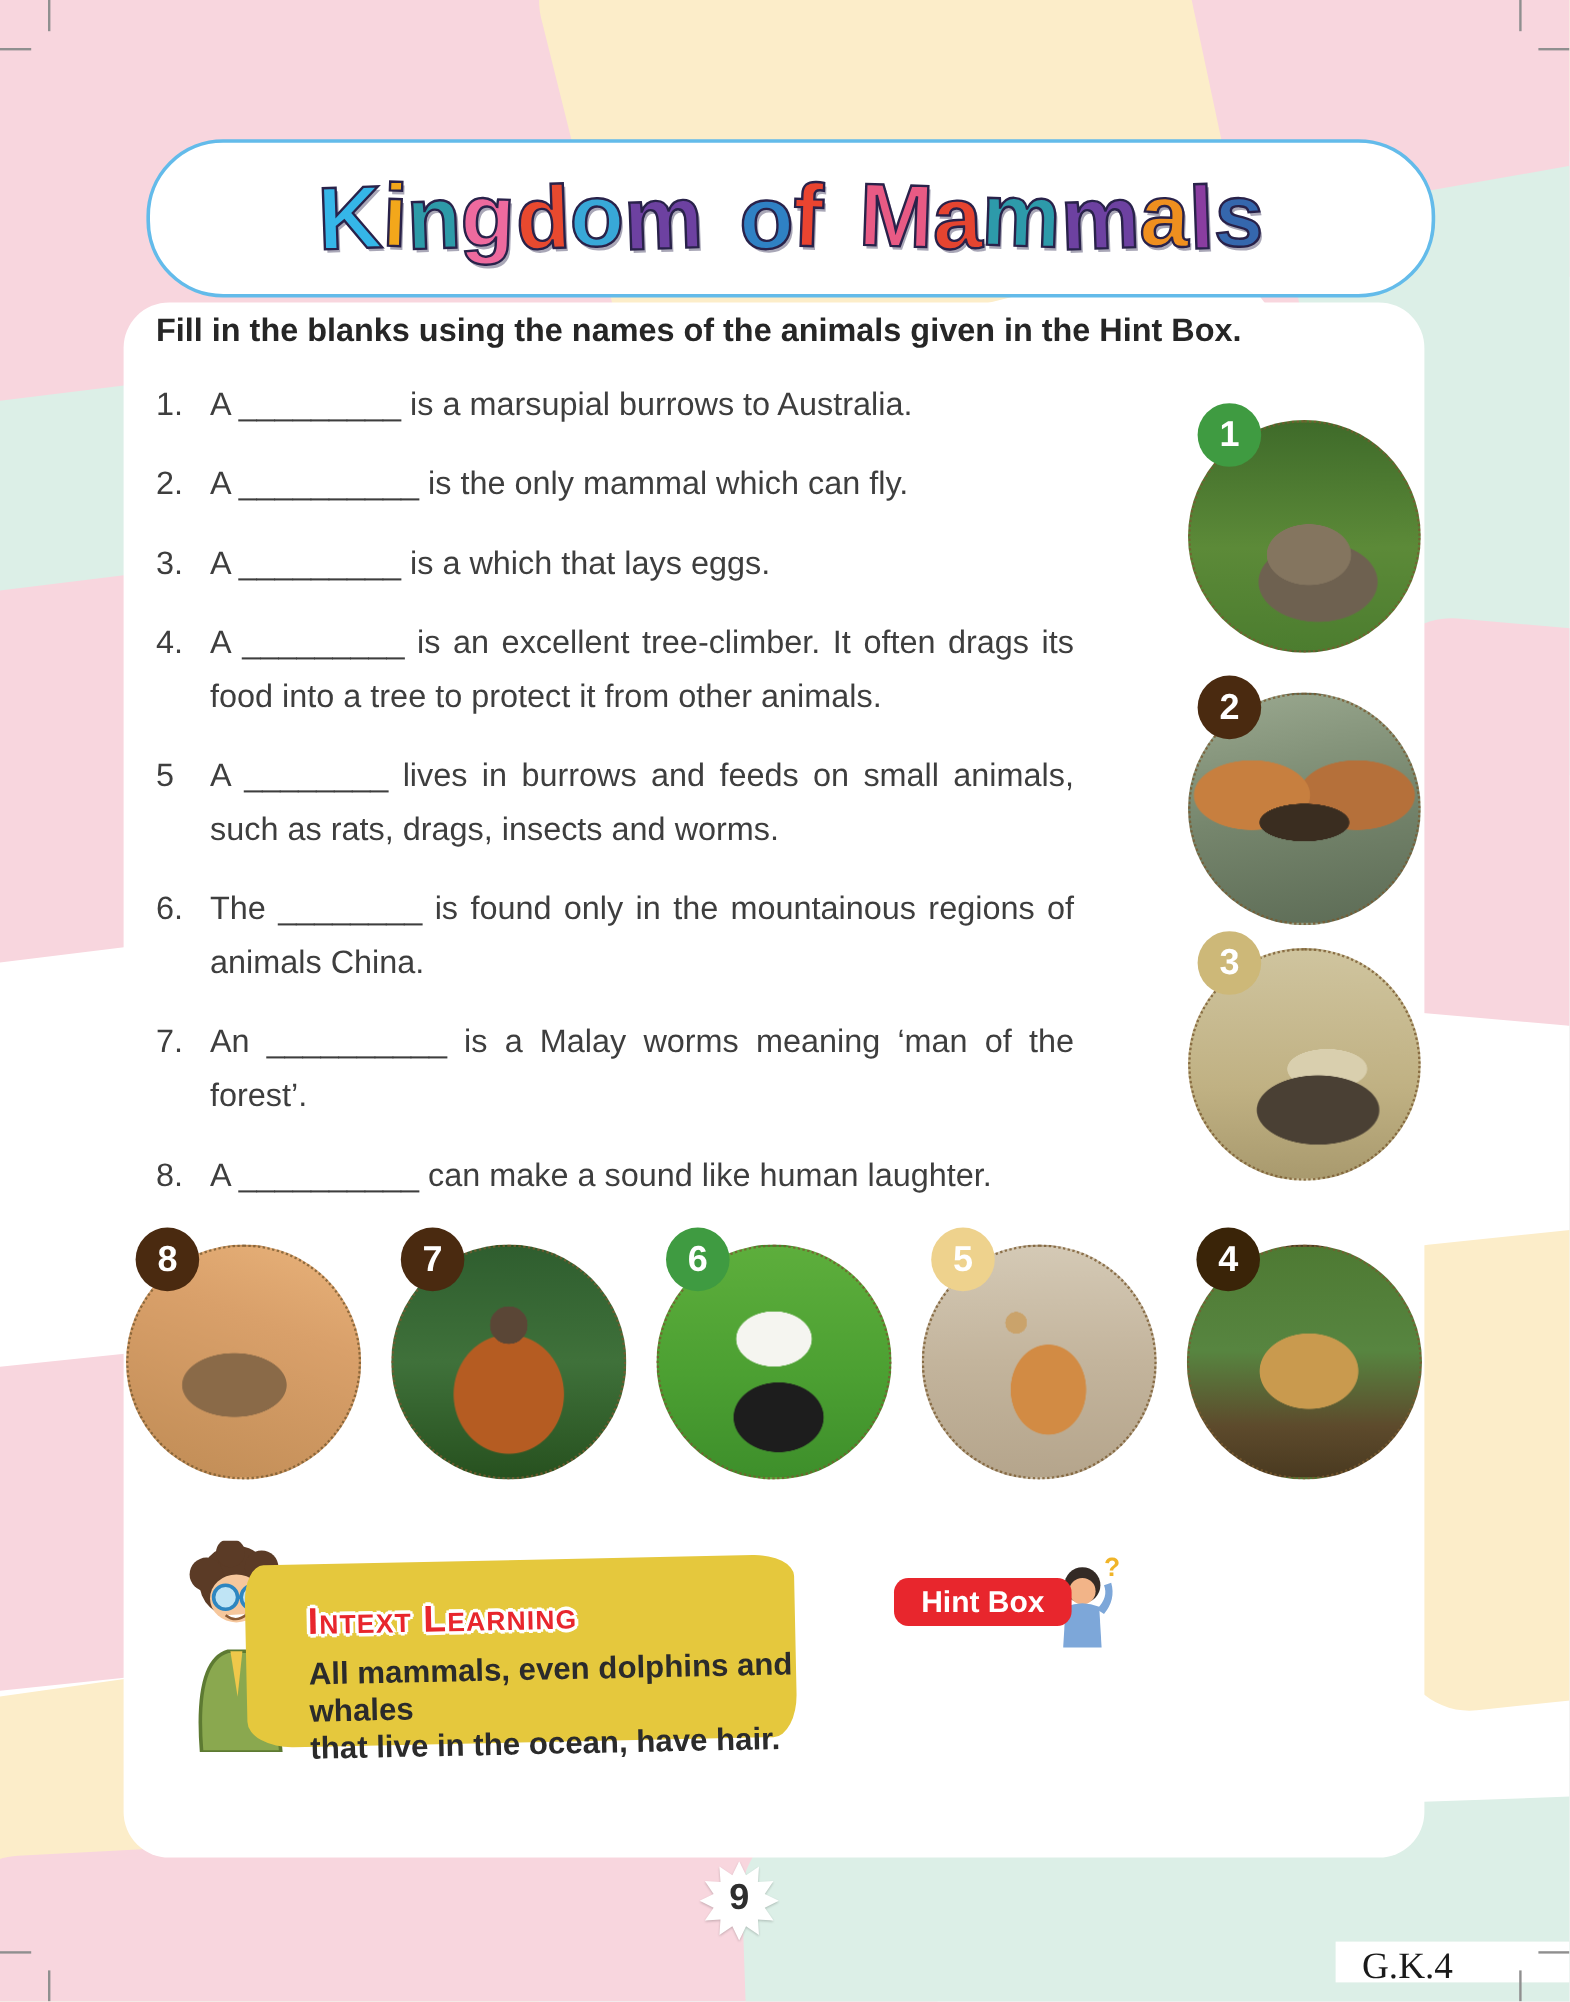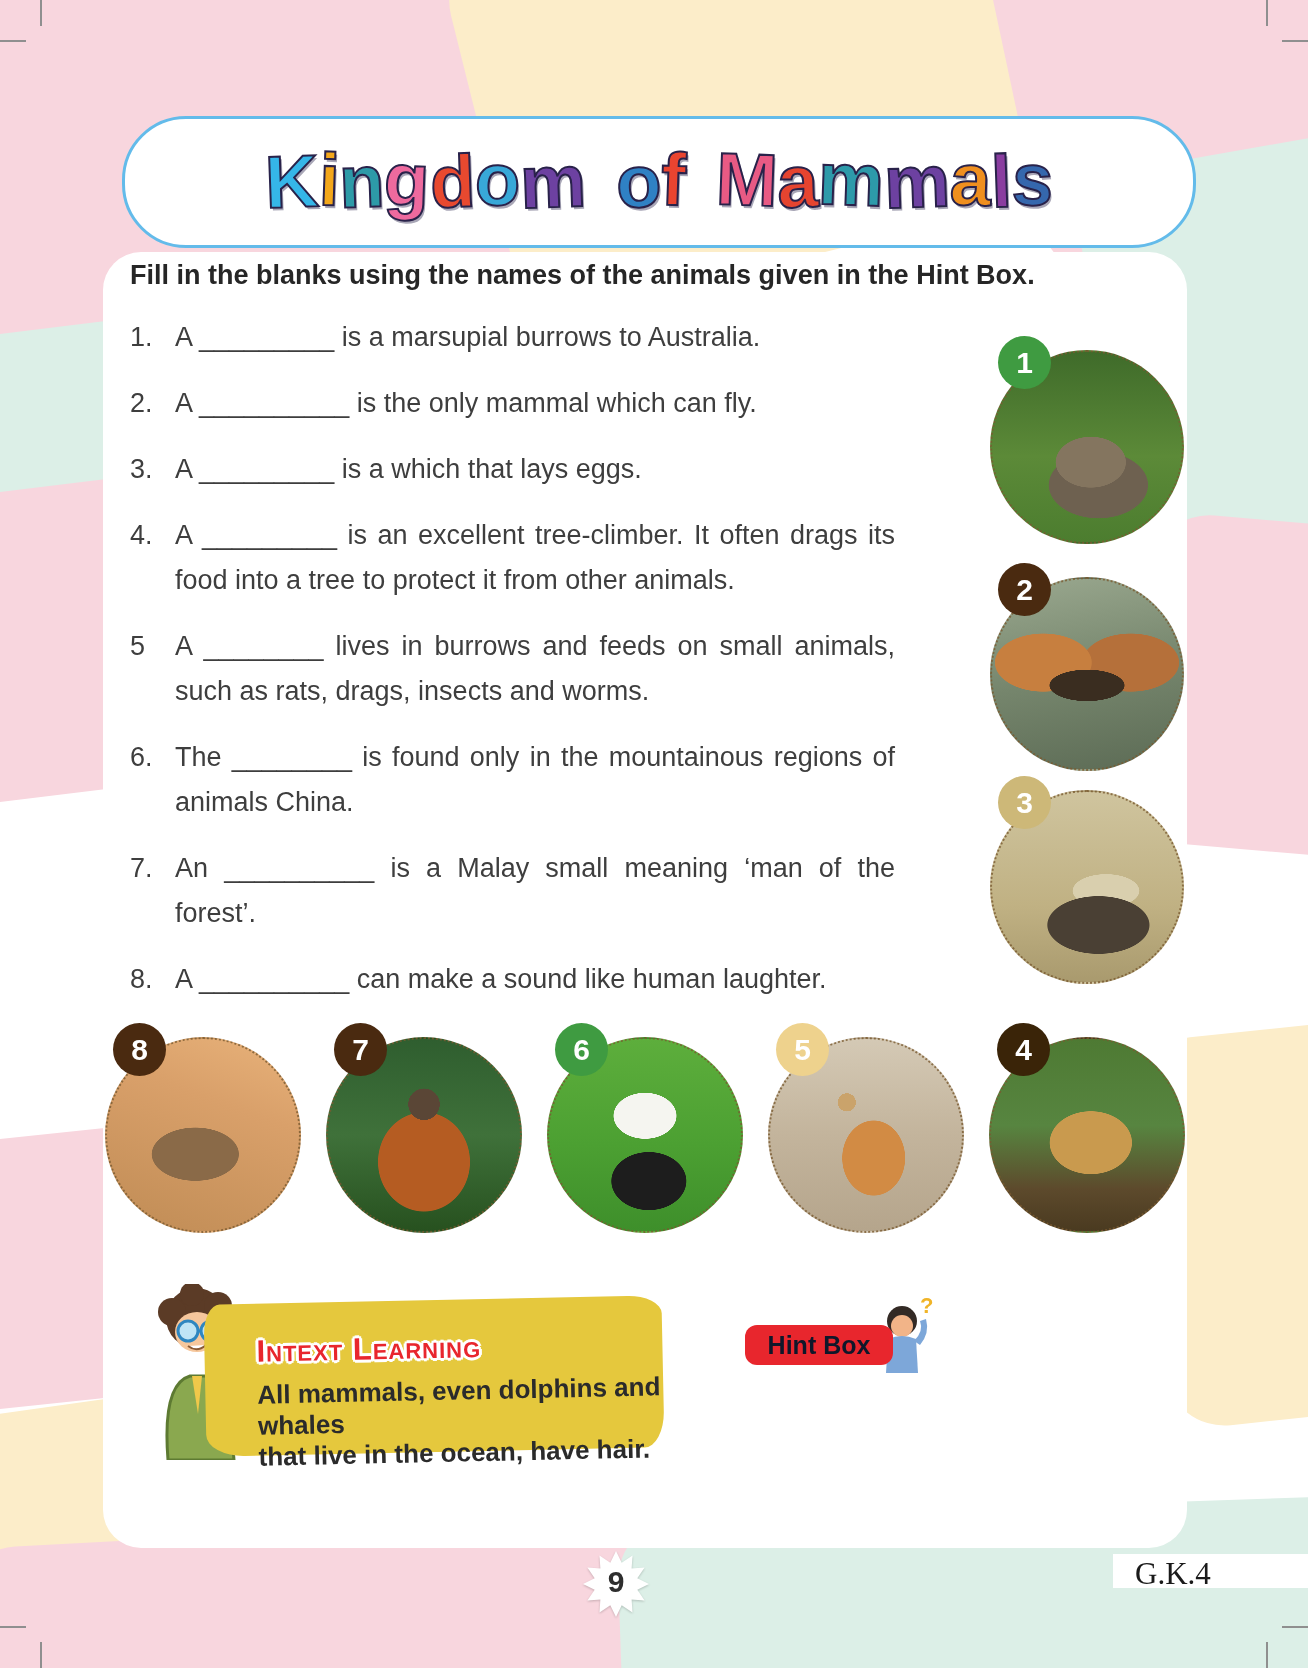--- a/index.html
+++ b/index.html
@@ -87,33 +87,33 @@
                  transform:rotate(-1.2deg);padding:30px 0 0 52px;box-sizing:border-box;}
   .intext-title{font-variant:small-caps;font-weight:800;font-size:31px;color:#e8262d;
                 letter-spacing:1px;
                 text-shadow:-2px -2px 0 #fff,2px -2px 0 #fff,-2px 2px 0 #fff,2px 2px 0 #fff,
                              0 3px 0 #fff,3px 0 0 #fff,0 -3px 0 #fff,-3px 0 0 #fff;}
   .intext-text{margin-top:10px;font-size:26px;font-weight:bold;color:#2b2b2b;
                line-height:31px;white-space:pre-wrap;}
   .mascot{position:absolute;left:0;top:22px;}
   
   .hintwrap{position:absolute;z-index:3;left:712px;top:1295px;width:424px;height:190px;}
-  .hint-pill{position:absolute;left:33px;top:30px;width:148px;height:40px;background:#e8262d;
+  .hint-pill{position:absolute;left:33px;top:20px;width:148px;height:40px;background:#e8262d;
              border-radius:12px;display:flex;align-items:center;justify-content:center;
-             color:#0f172a;font-size:25px;font-weight:bold;}
+             color:#ffffff;font-size:25px;font-weight:bold;}
   .hint-boy{position:absolute;left:162px;top:0px;}
   .hint-box{position:absolute;left:0;top:60px;width:424px;height:128px;background:#fadcce;
             border-radius:16px;box-sizing:border-box;padding:13px 14px 0 36px;
             font-size:26px;color:#3a3a3a;line-height:33px;white-space:pre-wrap;}
   
   .pagestar{position:absolute;z-index:3;left:583px;top:1551px;width:66px;height:66px;}
   .pagestar svg{filter:drop-shadow(0 1px 1px rgba(0,0,0,.2));}
   .pagestar .num{position:absolute;left:0;top:14px;width:66px;text-align:center;
                  font-size:30px;font-weight:bold;color:#2e2e2e;}
-  .bookcode{position:absolute;z-index:3;left:1113px;top:1554px;width:195px;height:34px;
+  .bookcode{position:absolute;z-index:3;left:1113px;top:1618px;width:195px;height:34px;
             background:#ffffff;font-family:"Liberation Serif",serif;font-size:31px;
             color:#1a1a1a;padding:2px 0 4px 22px;box-sizing:border-box;}
 </style>
 </head>
 <body>
 
 <div class="page">
 
   <div class="bg bg-pink bg1"></div>
   <div class="bg bg-cream bg2"></div>
@@ -163,21 +163,21 @@
       <div class="q">
         <span class="q-num">5</span>
         <span class="q-text">A ________ lives in burrows and feeds on small animals, such as rats, drags, insects and worms.</span>
       </div>
       <div class="q">
         <span class="q-num">6.</span>
         <span class="q-text">The ________ is found only in the mountainous regions of animals China.</span>
       </div>
       <div class="q">
         <span class="q-num">7.</span>
-        <span class="q-text">An __________ is a Malay small meaning ‘man of the forest’.</span>
+        <span class="q-text">An __________ is a Malay worms meaning ‘man of the forest’.</span>
       </div>
       <div class="q">
         <span class="q-num">8.</span>
         <span class="q-text">A __________ can make a sound like human laughter.</span>
       </div>
     </div>
 
   <div id="photos">
       <div class="photo ph-wombat" style="left: 990px; top: 350px; width: 190px; height: 190px;"></div>
       <div class="badge" style="left: 998px; top: 336px; background: rgb(63, 155, 65);">1</div>

